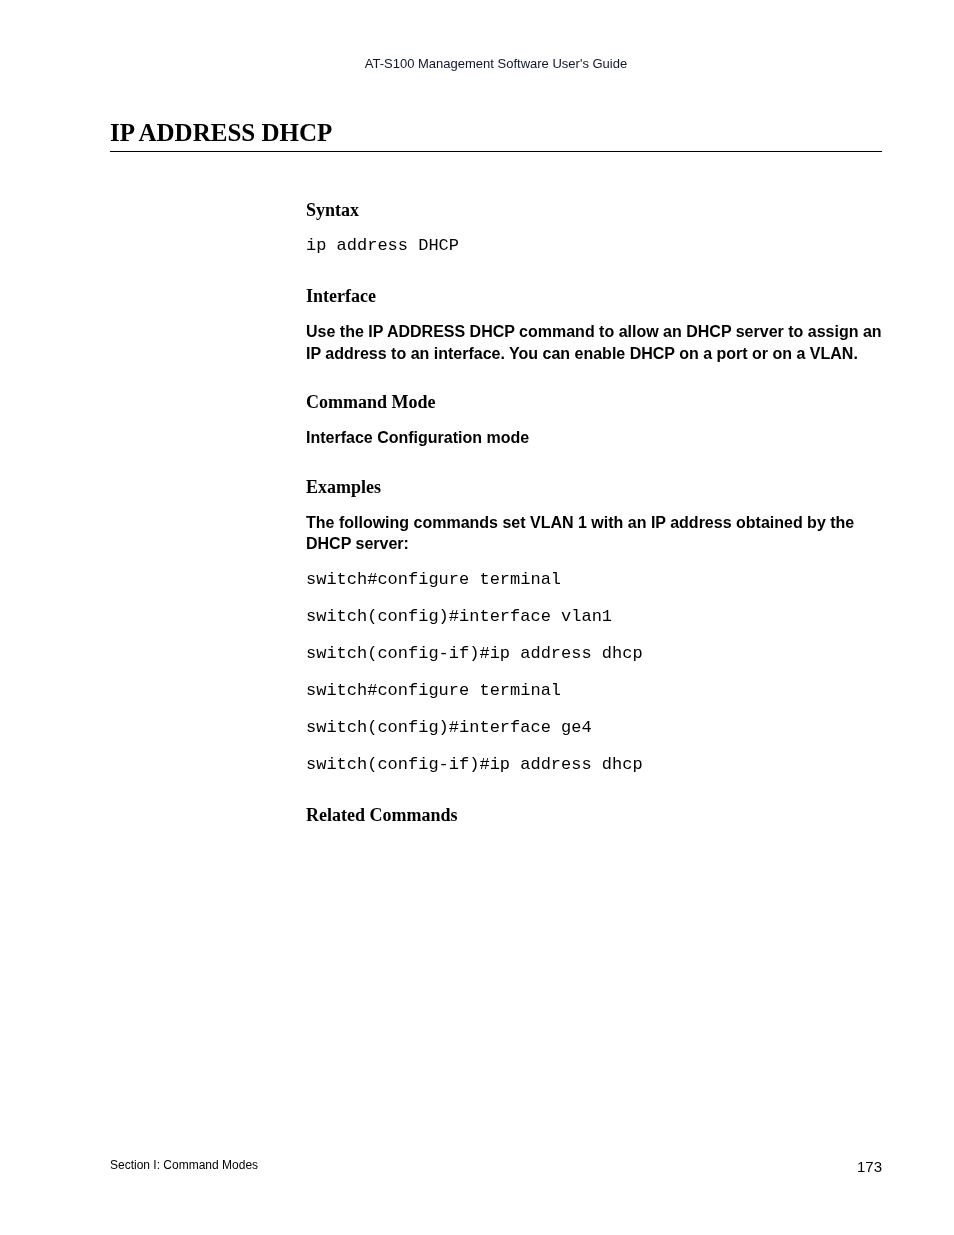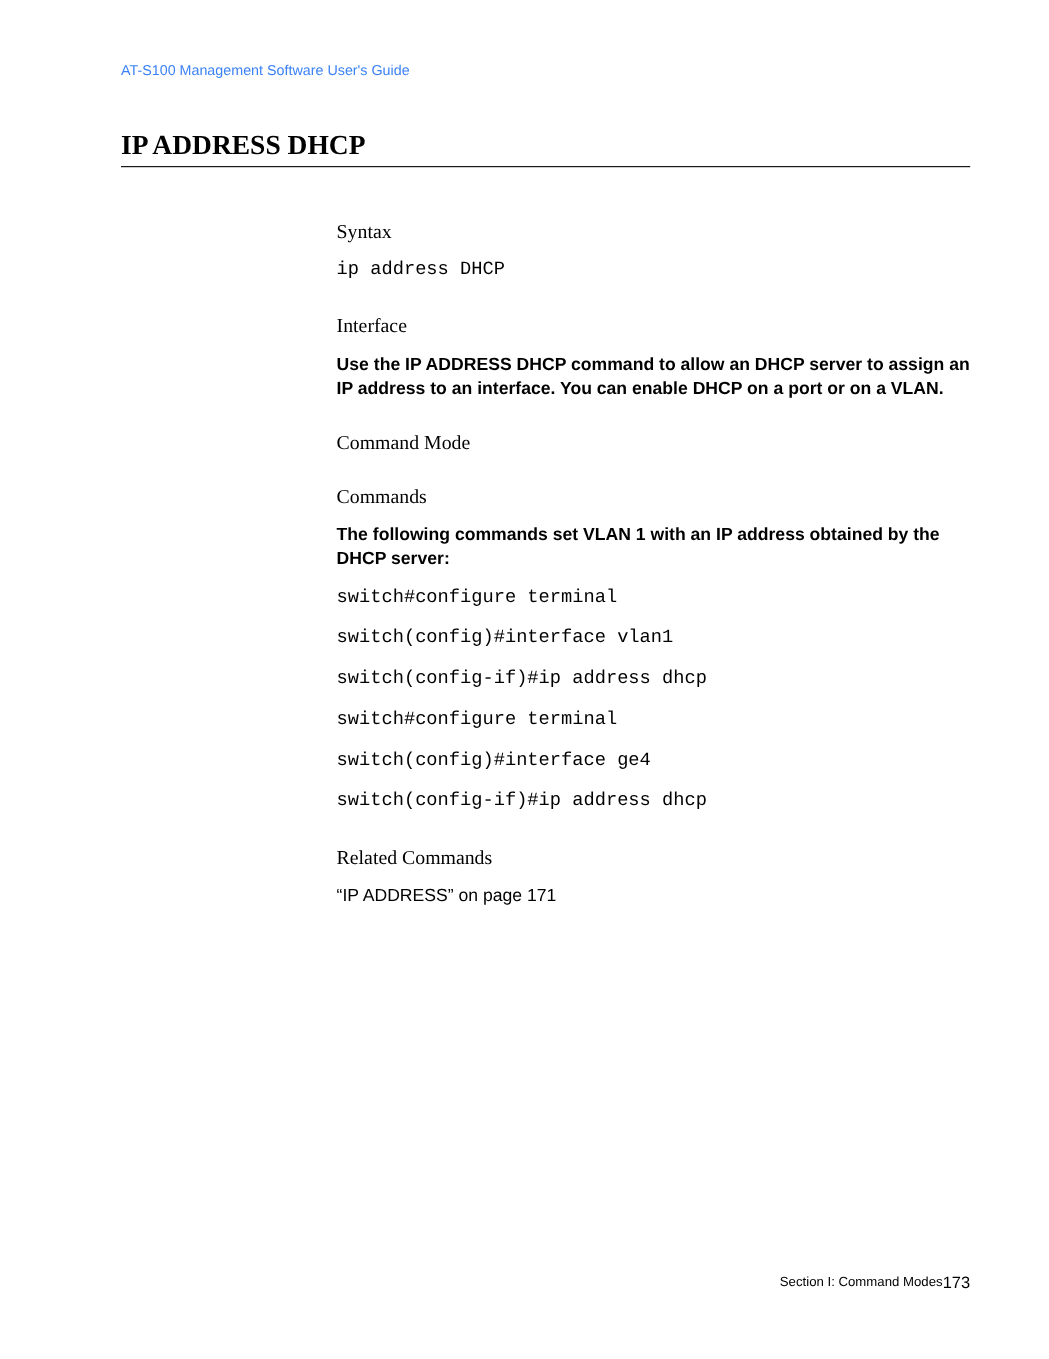--- a/index.html
+++ b/index.html
@@ -8,40 +8,40 @@
       height: 1235px;
       background: #fff;
       font-family: Arial, Helvetica, sans-serif;
       color: #000;
       position: relative;
     }
     .page {
       padding: 56px 72px 0 110px;
     }
     .running-header {
-      text-align: left;
+      text-align: center;
       font-size: 13px;
-      color: #3b82f6;
+      color: #0f172a;
       margin-bottom: 48px;
     }
     .page-title {
       font-family: "Times New Roman", Times, serif;
       font-weight: bold;
       font-size: 25px;
       padding-bottom: 4px;
       border-bottom: 1.5px solid #000;
       margin-bottom: 48px;
     }
     .content {
       margin-left: 196px;
       max-width: 576px;
     }
     .section-heading {
       font-family: "Times New Roman", Times, serif;
-      font-weight: normal;
+      font-weight: bold;
       font-size: 18px;
       margin-top: 28px;
       margin-bottom: 14px;
     }
     .mono {
       font-family: "Courier New", Courier, monospace;
       font-size: 17px;
       line-height: 1.35;
       margin-bottom: 14px;
     }
@@ -67,21 +67,21 @@
       font-size: 16px;
       line-height: 1.35;
       margin-bottom: 10px;
     }
     .footer {
       position: absolute;
       left: 110px;
       right: 72px;
       bottom: 60px;
       display: flex;
-      justify-content: flex-end;
+      justify-content: space-between;
       font-size: 12px;
     }
     .footer-right {
       font-size: 15px;
     }
   </style>
 </head>
 <body>
 
 <div class="page">
@@ -92,32 +92,32 @@
   <div class="content">
 
     <div class="section-heading">Syntax</div>
     <div class="mono">ip address DHCP</div>
 
     <div class="section-heading">Interface</div>
 
     <div class="body-text">Use the IP ADDRESS DHCP command to allow an DHCP server to assign an IP address to an interface. You can enable DHCP on a port or on a VLAN.</div>
 
     <div class="section-heading">Command Mode</div>
+    <div class="body-text">Interface Configuration mode</div>
 
-    <div class="section-heading">Commands</div>
+    <div class="section-heading">Examples</div>
     <div class="body-text">The following commands set VLAN 1 with an IP address obtained by the DHCP server:</div>
     <div class="mono">switch#configure terminal</div>
     <div class="mono">switch(config)#interface vlan1</div>
     <div class="mono">switch(config-if)#ip address dhcp</div>
     <div class="mono">switch#configure terminal</div>
     <div class="mono">switch(config)#interface ge4</div>
     <div class="mono">switch(config-if)#ip address dhcp</div>
 
     <div class="section-heading">Related Commands</div>
-    <div class="related-item">“IP ADDRESS” on page 171</div>
 
   </div>
 </div>
 
 <div class="footer">
   <span>Section I: Command Modes</span>
   <span class="footer-right">173</span>
 </div>
 
 </body></html>

